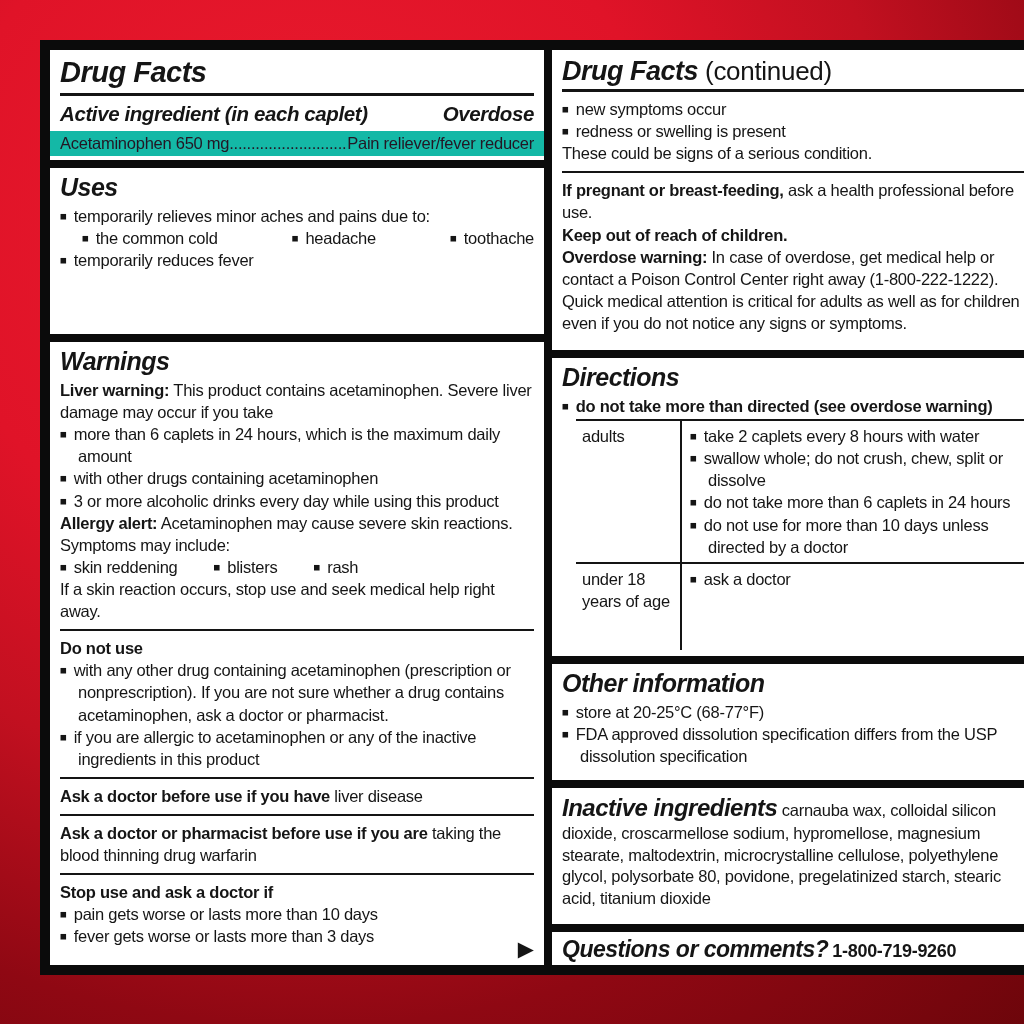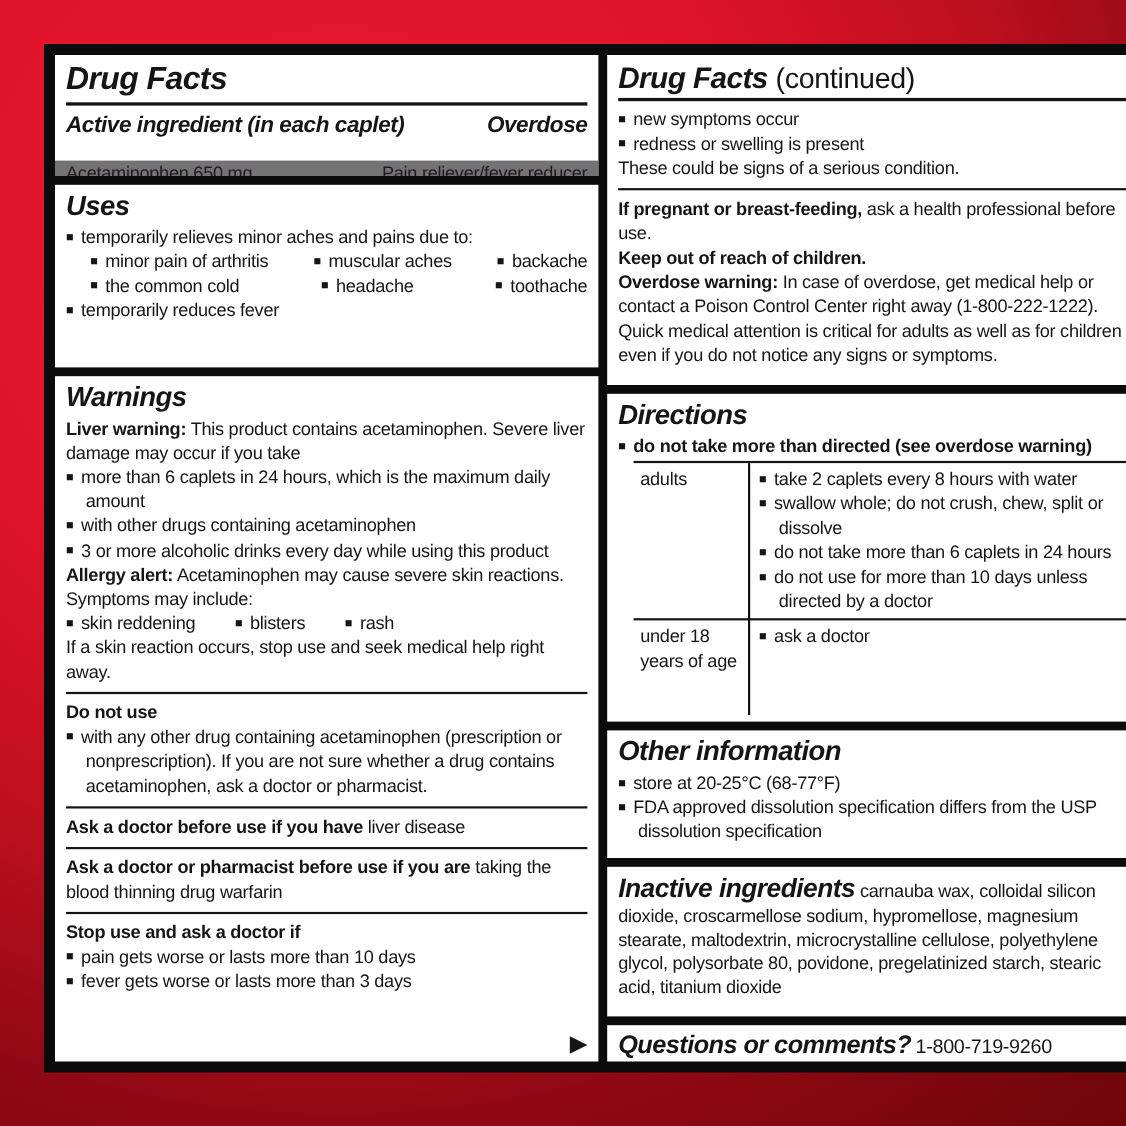--- a/index.html
+++ b/index.html
@@ -33,43 +33,43 @@
   p, .line { font-size:16.5px; line-height:1.34; letter-spacing:-0.25px; }
   .b { font-weight:bold; }
 
   .bul::before { content:"■"; font-size:11.5px; margin-right:7px; vertical-align:2px; }
   .bullet { padding-left:18px; text-indent:-18px; }
   .sub { margin-left:22px; }
   .trio { display:flex; justify-content:space-between; margin-left:22px; }
   .symrow { display:flex; gap:36px; }
 
   .active-row { display:flex; justify-content:space-between; align-items:baseline;
-    font-style:italic; font-weight:bold; font-size:20.5px; letter-spacing:-0.4px; padding:0 10px 20px; }
-  .pink-row { display:flex; align-items:baseline; background:#737373; color:#241624;
+    font-style:italic; font-weight:bold; font-size:20.5px; letter-spacing:-0.4px; padding:0 10px 5px; }
+  .pink-row { display:flex; align-items:baseline; background:#14b8a6; color:#241624;
     border-top:2px solid #b988aa8; border-bottom:2px solid #b988aa8;
     padding:3px 10px; font-size:16.5px; letter-spacing:-0.25px; }
   .pink-row .dots { flex:1; overflow:hidden; white-space:nowrap; }
   .pink-row .nowrap { white-space:nowrap; }
 
   .warnbox { position:relative; }
   .arrow { position:absolute; right:10px; bottom:6px; font-size:21px; line-height:1; }
 
   .dirbox { display:flex; flex-direction:column; }
   .dtable { margin-left:14px; flex:1; display:grid; grid-template-columns:104px 1fr;
     grid-template-rows:auto 1fr; border-top:2px solid #141414; margin-top:2px; }
   .dcell { padding:4px 2px 4px 6px; }
   .dcell.r { border-left:2px solid #141414; padding-left:8px; }
   .dtable .row2 { border-top:2px solid #141414; }
 
   .inactive-head { font-style:italic; font-weight:bold; font-size:24px; letter-spacing:-0.5px; }
   .inactive-text { font-size:16.5px; line-height:1.3; letter-spacing:-0.25px; }
 
   .qbox { display:flex; align-items:baseline; gap:4px; padding:4px 10px; }
   .qtitle { font-style:italic; font-weight:bold; font-size:23px; letter-spacing:-0.5px; white-space:nowrap; }
-  .qphone { font-weight:normal; font-size:18px; letter-spacing:-0.3px; white-space:nowrap; }
+  .qphone { font-weight:bold; font-size:18px; letter-spacing:-0.3px; white-space:nowrap; }
 </style>
 </head>
 <body>
 
 <div class="label">
 
   <div class="col">
 
     <div class="box nopad" style="height:110px">
       <h1 class="df pad-h">Drug Facts</h1>
@@ -82,25 +82,20 @@
         <span class="nowrap">Acetaminophen 650 mg</span>
         <span class="dots">..........................................................................................</span>
         <span class="nowrap">Pain reliever/fever reducer</span>
       </div>
     </div>
 
     <div class="box" style="height:166px">
       <h2 class="sec">Uses</h2>
       <div class="line bul bullet">temporarily relieves minor aches and pains due to:</div>
       <div class="line trio">
-        <span class="bul">minor pain of arthritis</span>
-        <span class="bul">muscular aches</span>
-        <span class="bul">backache</span>
-      </div>
-      <div class="line trio">
         <span class="bul">the common cold</span>
         <span class="bul">headache</span>
         <span class="bul">toothache</span>
       </div>
       <div class="line bul bullet">temporarily reduces fever</div>
     </div>
 
     <div class="box grow warnbox">
       <h2 class="sec">Warnings</h2>
       <p><span class="b">Liver warning:</span><span> This product contains acetaminophen. Severe liver damage may occur if you take</span></p>
@@ -111,20 +106,21 @@
       <div class="line symrow">
         <span class="bul">skin reddening</span>
         <span class="bul">blisters</span>
         <span class="bul">rash</span>
       </div>
       <p>If a skin reaction occurs, stop use and seek medical help right away.</p>
 
       <hr class="rule2">
       <p class="b">Do not use</p>
       <div class="line bul bullet">with any other drug containing acetaminophen (prescription or nonprescription). If you are not sure whether a drug contains acetaminophen, ask a doctor or pharmacist.</div>
+      <div class="line bul bullet">if you are allergic to acetaminophen or any of the inactive ingredients in this product</div>
 
       <hr class="rule2">
       <p><span class="b">Ask a doctor before use if you have</span><span> liver disease</span></p>
 
       <hr class="rule2">
       <p><span class="b">Ask a doctor or pharmacist before use if you are</span><span> taking the blood thinning drug warfarin</span></p>
 
       <hr class="rule2">
       <p class="b">Stop use and ask a doctor if</p>
       <div class="line bul bullet">pain gets worse or lasts more than 10 days</div>

